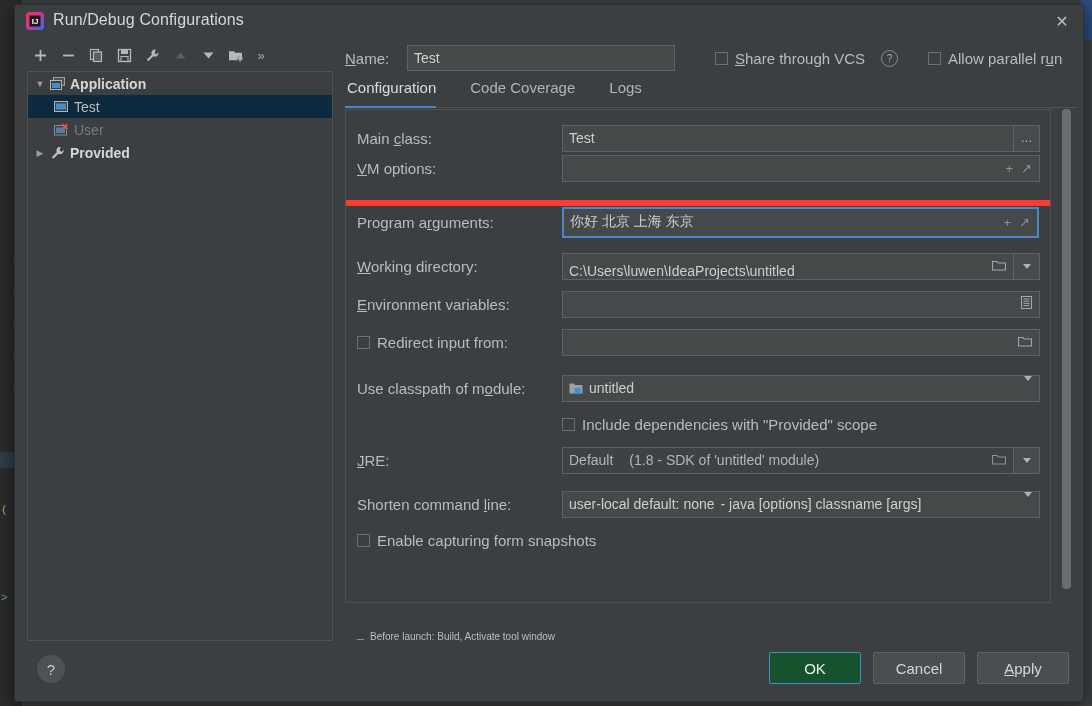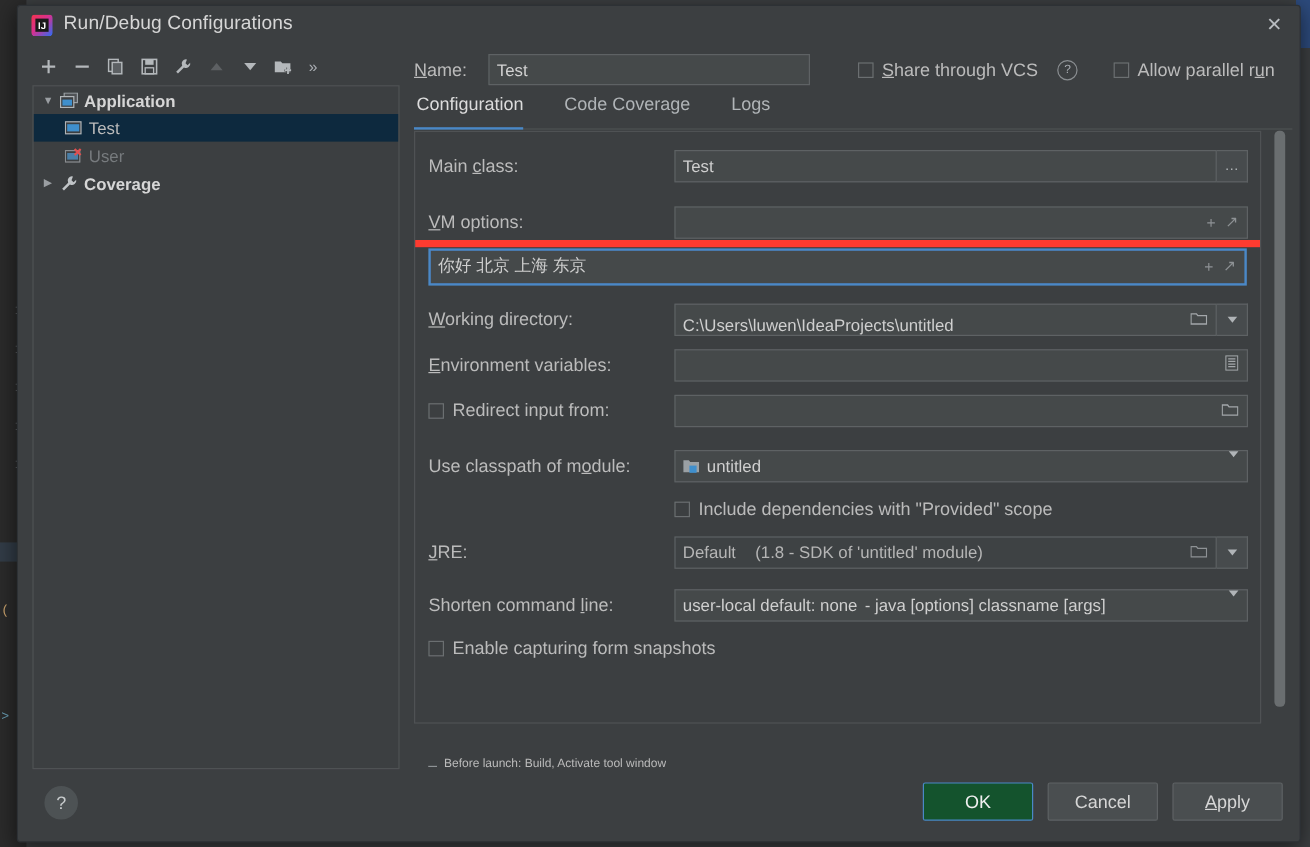--- a/index.html
+++ b/index.html
@@ -239,21 +239,21 @@
         <span class="tree-label">User</span>
       </div>
 
       <div class="tree-row bold">
         <span class="twisty">▶</span>
         <span class="tree-icon">
           <svg width="15" height="14" viewBox="0 0 15 14">
             <path d="M10.8 1a3.6 3.6 0 0 0-4 5.2L1.8 11.2l1.5 1.5 5-5a3.6 3.6 0 0 0 5.2-4l-2.2 2.2-1.7-1.7z" fill="#c0c4c7"></path>
           </svg>
         </span>
-        <span class="tree-label">Coverage</span>
+        <span class="tree-label">Provided</span>
       </div>
     </div>
   </div>
 
   <div id="right-panel">
 
     <div id="name-row">
       <span id="name-label" class="lbl"><u>N</u>ame:</span>
       <input id="name-input" type="text" value="Test" style="">
       <div id="share-wrap" class="cb-wrap">
@@ -276,33 +276,34 @@
     <div id="form-box">
 
       <div class="row" style="top:14px">
         <span class="lbl" style="width:205px">Main <u>c</u>lass:</span>
         <div class="field" style="flex:1;">
           <span class="fv">Test</span>
         </div>
         <div class="sq-btn">…</div>
       </div>
 
-      <div class="row" style="top:61px">
+      <div class="row" style="top:44px">
         <span class="lbl" style="width:205px"><u>V</u>M options:</span>
         <div class="field empty" style="flex:1;">
           <span class="fv"></span>
           <span class="fld-icons">
             <span>+</span>
             <span>↗</span>
           </span>
         </div>
       </div>
 
       <div class="row" style="top:90px;height:44px;left:0;right:0;padding:0 11px;box-sizing:border-box">
         <div id="hl-box"></div>
+        <span class="lbl" style="width:205px;position:relative">Program a<u>r</u>guments:</span>
         <div class="field" id="prog-field" style="flex:1;height:31px">
           <span class="fv">你好 北京 上海 东京</span>
           <span class="fld-icons">
             <span>+</span>
             <span>↗</span>
           </span>
         </div>
       </div>
 
       <div class="row" style="top:142px">

